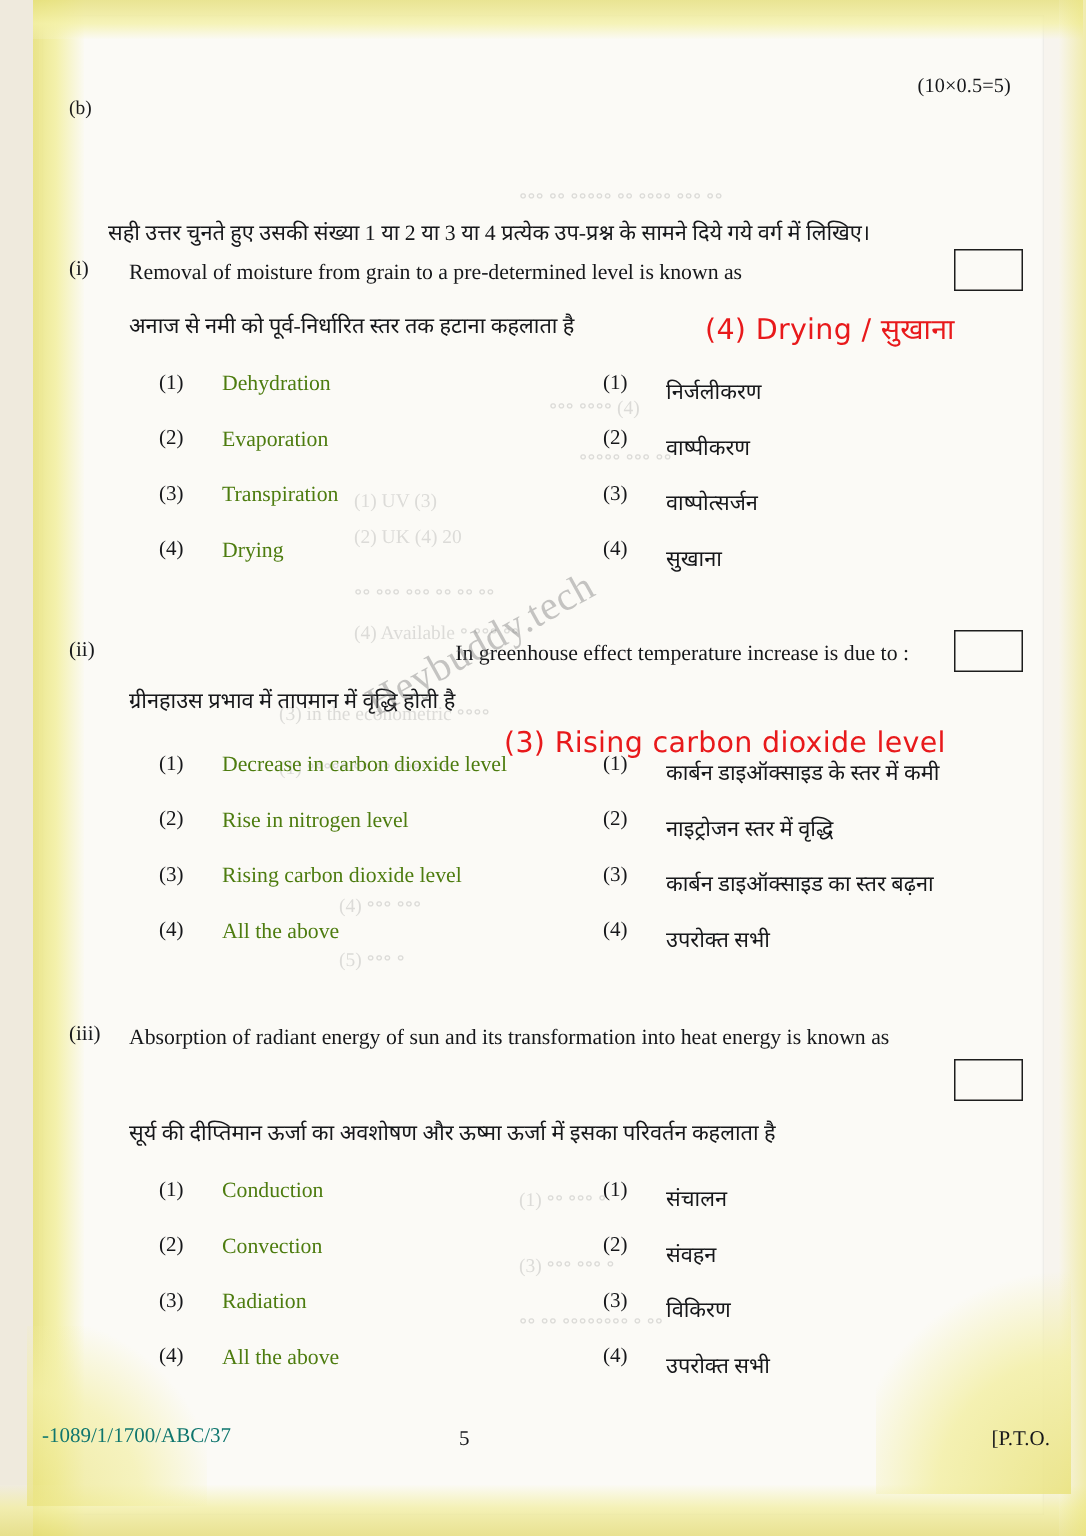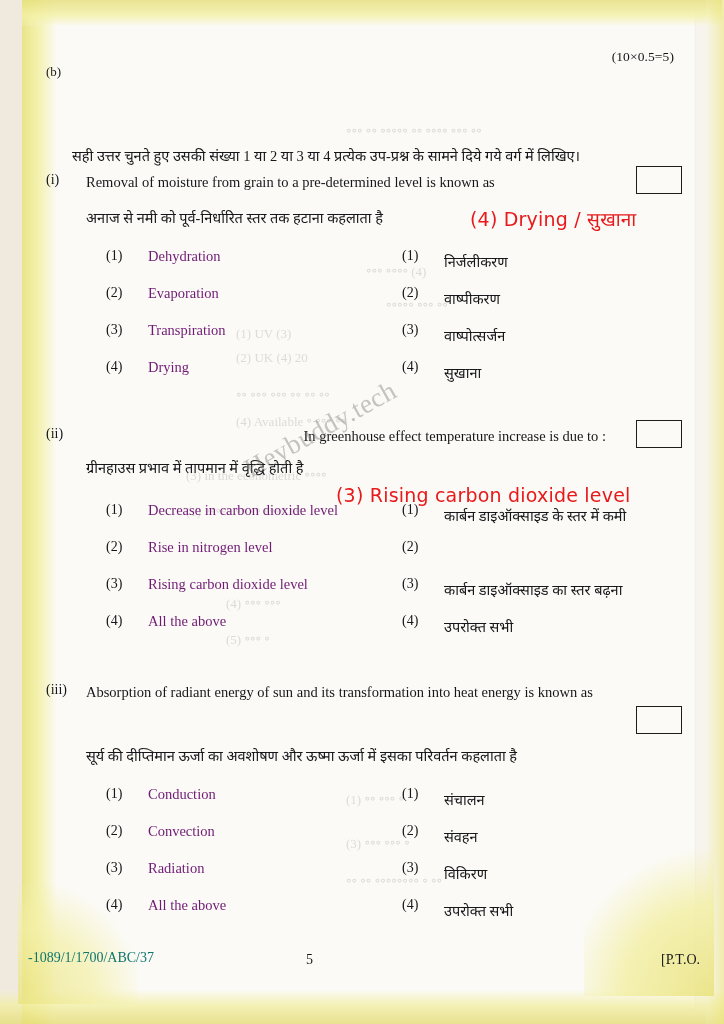--- a/index.html
+++ b/index.html
@@ -183,21 +183,21 @@
   .opt-en-num, .opt-hi-num {
     position: absolute;
     font-size: 14px;
     color: #16171a;
   }
   .opt-en-num { left: 20px; }
   .opt-en-txt {
     position: absolute;
     left: 62px;
     font-size: 14.5px;
-    color: #701a75;
+    color: #4d7c0f;
   }
   .opt-hi-num { left: 316px; }
   .opt-hi-txt {
     position: absolute;
     left: 358px;
     font-size: 14.5px;
     color: #16171a;
     font-family: Liberation Serif, serif;
   }
 
@@ -339,20 +339,21 @@
         <div class="opt-row">
           <span class="opt-en-num">(1)</span>
           <span class="opt-en-txt">Decrease in carbon dioxide level</span>
           <span class="opt-hi-num">(1)</span>
           <span class="opt-hi-txt hindi">कार्बन डाइऑक्साइड के स्तर में कमी</span>
         </div>
         <div class="opt-row">
           <span class="opt-en-num">(2)</span>
           <span class="opt-en-txt">Rise in nitrogen level</span>
           <span class="opt-hi-num">(2)</span>
+          <span class="opt-hi-txt hindi">नाइट्रोजन स्तर में वृद्धि</span>
         </div>
         <div class="opt-row">
           <span class="opt-en-num">(3)</span>
           <span class="opt-en-txt">Rising carbon dioxide level</span>
           <span class="opt-hi-num">(3)</span>
           <span class="opt-hi-txt hindi">कार्बन डाइऑक्साइड का स्तर बढ़ना</span>
         </div>
         <div class="opt-row">
           <span class="opt-en-num">(4)</span>
           <span class="opt-en-txt">All the above</span>

